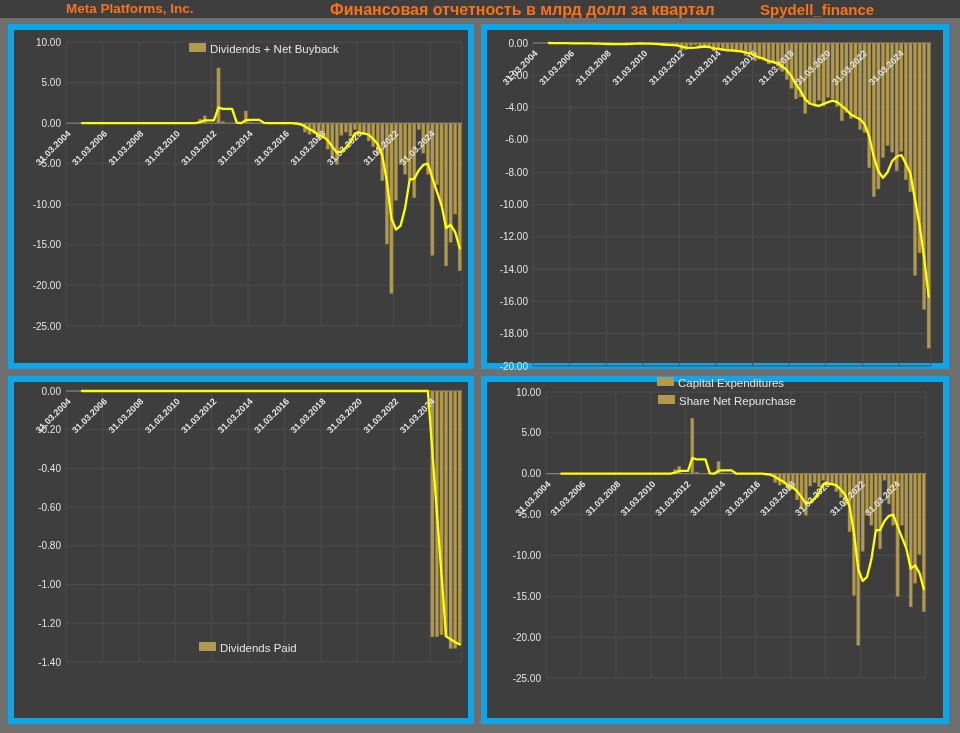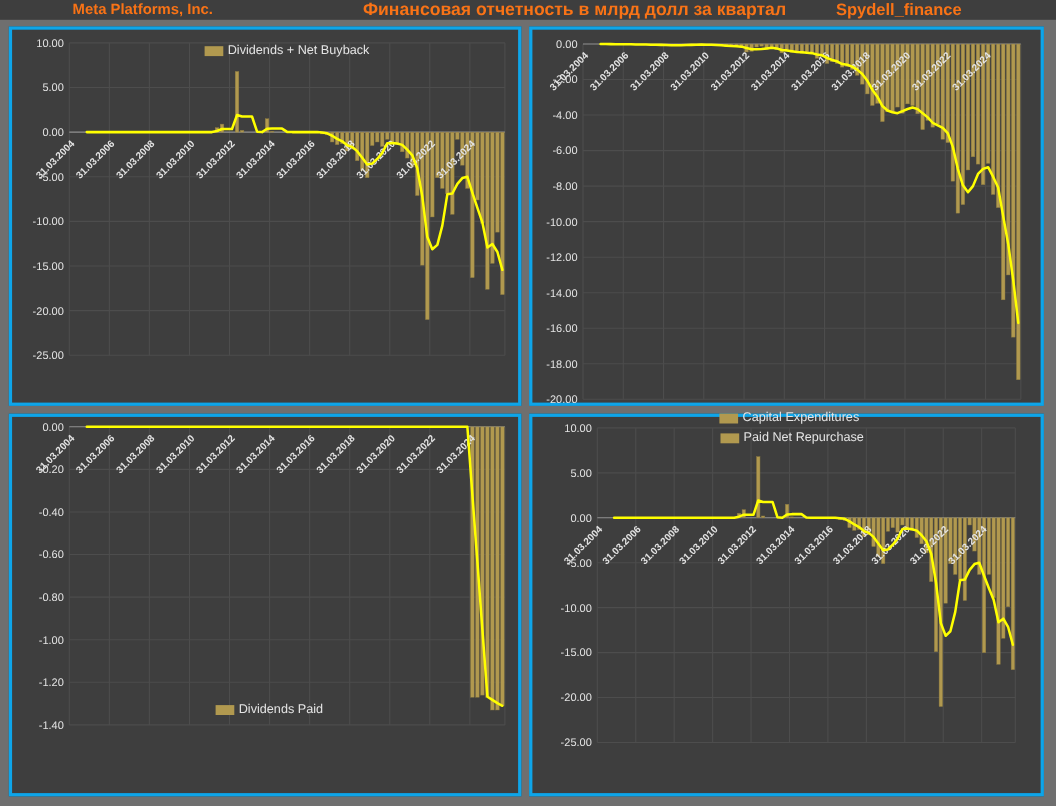--- a/index.html
+++ b/index.html
@@ -6,27 +6,27 @@
   body{
     width:960px;height:733px;position:relative;overflow:hidden;
     background:#6f6f6f;
     font-family:"Liberation Sans","DejaVu Sans",sans-serif;
   }
   .header{position:absolute;left:0;top:0;width:960px;height:18px;background:#3e3e3e}
   .header span{position:absolute;top:1px;color:#f97316;font-weight:bold;white-space:nowrap}
   .company{left:66px;font-size:13.5px}
   .subtitle{left:330px;font-size:16px}
   .brand{left:760px;font-size:15px}
-  .panel{position:absolute;background:#3e3e3e;border:3px solid #0ea5e9;box-sizing:border-box}
+  .panel{position:absolute;background:#3e3e3e;border:6px solid #0ea5e9;box-sizing:border-box}
   .panel svg{position:absolute;left:0;top:0}
   #p0{left:8px;top:24px;width:466px;height:345px}
   #p1{left:481px;top:24px;width:468px;height:345px}
   #p2{left:8px;top:376px;width:466px;height:348px}
   #p3{left:481px;top:376px;width:468px;height:348px}
-  .legend{position:absolute;display:flex;align-items:center;gap:4px;
+  .legend{position:absolute;display:flex;gap:4px;
     color:#e4e4e4;font-size:11.5px;white-space:nowrap;z-index:5}
   .swatch{width:17px;height:9px;display:inline-block}
 </style>
 </head>
 <body>
 
 <div class="header">
   <span class="company">Meta Platforms, Inc.</span>
   <span class="subtitle">Финансовая отчетность в млрд долл за квартал</span>
   <span class="brand">Spydell_finance</span>
@@ -432,15 +432,15 @@
         <text x="273.8390804597702" y="102.71428571428571" fill="#e3e3e3" font-size="9" font-weight="bold" text-anchor="end" transform="rotate(-45 273.8390804597702 102.71428571428571)">31.03.2016</text>
         <text x="308.7816091954024" y="102.71428571428571" fill="#e3e3e3" font-size="9" font-weight="bold" text-anchor="end" transform="rotate(-45 308.7816091954024 102.71428571428571)">31.03.2018</text>
         <text x="343.72413793103453" y="102.71428571428571" fill="#e3e3e3" font-size="9" font-weight="bold" text-anchor="end" transform="rotate(-45 343.72413793103453 102.71428571428571)">31.03.2020</text>
         <text x="378.66666666666674" y="102.71428571428571" fill="#e3e3e3" font-size="9" font-weight="bold" text-anchor="end" transform="rotate(-45 378.66666666666674 102.71428571428571)">31.03.2022</text>
         <text x="413.6091954022989" y="102.71428571428571" fill="#e3e3e3" font-size="9" font-weight="bold" text-anchor="end" transform="rotate(-45 413.6091954022989 102.71428571428571)">31.03.2024</text>
       </g>
       <path d="M74.3 91.7 L78.7 91.7 L83.0 91.7 L87.4 91.7 L91.8 91.7 L96.1 91.7 L100.5 91.7 L104.9 91.7 L109.2 91.7 L113.6 91.7 L118.0 91.7 L122.3 91.7 L126.7 91.7 L131.1 91.7 L135.4 91.7 L139.8 91.7 L144.2 91.7 L148.5 91.7 L152.9 91.7 L157.3 91.7 L161.6 91.7 L166.0 91.7 L170.4 91.7 L174.7 91.7 L179.1 91.7 L183.5 91.7 L187.9 90.7 L192.2 88.9 L196.6 88.9 L201.0 88.9 L205.3 76.0 L209.7 77.4 L214.1 77.4 L218.4 77.4 L222.8 91.3 L227.2 91.7 L231.5 88.7 L235.9 88.4 L240.3 88.4 L244.6 88.4 L249.0 91.5 L253.4 91.7 L257.7 91.7 L262.1 91.7 L266.5 91.7 L270.8 91.7 L275.2 91.7 L279.6 92.1 L283.9 92.7 L288.3 95.0 L292.7 97.8 L297.0 100.1 L301.4 103.8 L305.8 105.4 L310.1 109.1 L314.5 115.2 L318.9 121.3 L323.3 120.5 L327.6 116.2 L332.0 110.7 L336.4 101.9 L340.7 101.5 L345.1 102.1 L349.5 103.4 L353.8 107.6 L358.2 113.0 L362.6 124.6 L366.9 150.5 L371.3 187.5 L375.7 199.0 L380.0 194.9 L384.4 177.3 L388.8 148.5 L393.1 147.9 L397.5 139.1 L401.9 133.8 L406.2 132.6 L410.6 144.4 L415.0 155.7 L419.3 166.3 L423.7 186.7 L428.1 183.4 L432.4 190.8 L436.8 207.1" fill="none" stroke="#ffff00" stroke-width="2.3" stroke-linejoin="round" stroke-linecap="round"></path>
     </svg>
   <div class="legend" style="left: 171px; top: 13px;">
     <span class="swatch" style="background: rgb(177, 153, 79);"></span>
-    <span>Paid Net Repurchase</span>
+    <span>Share Net Repurchase</span>
   </div>
 </div>
 
 </body></html>

